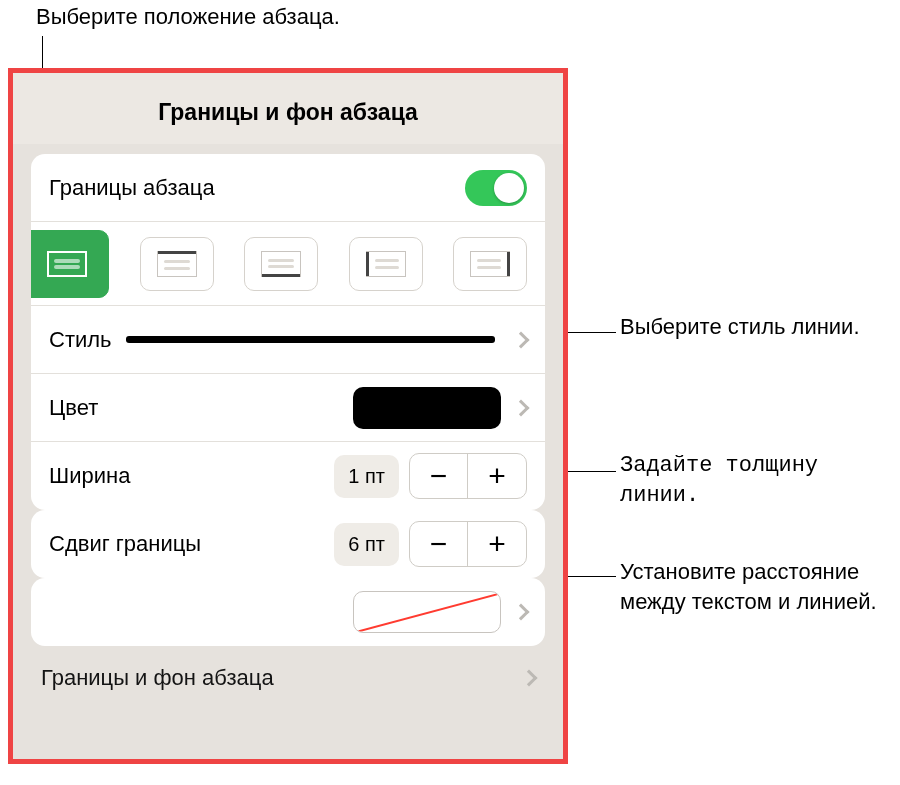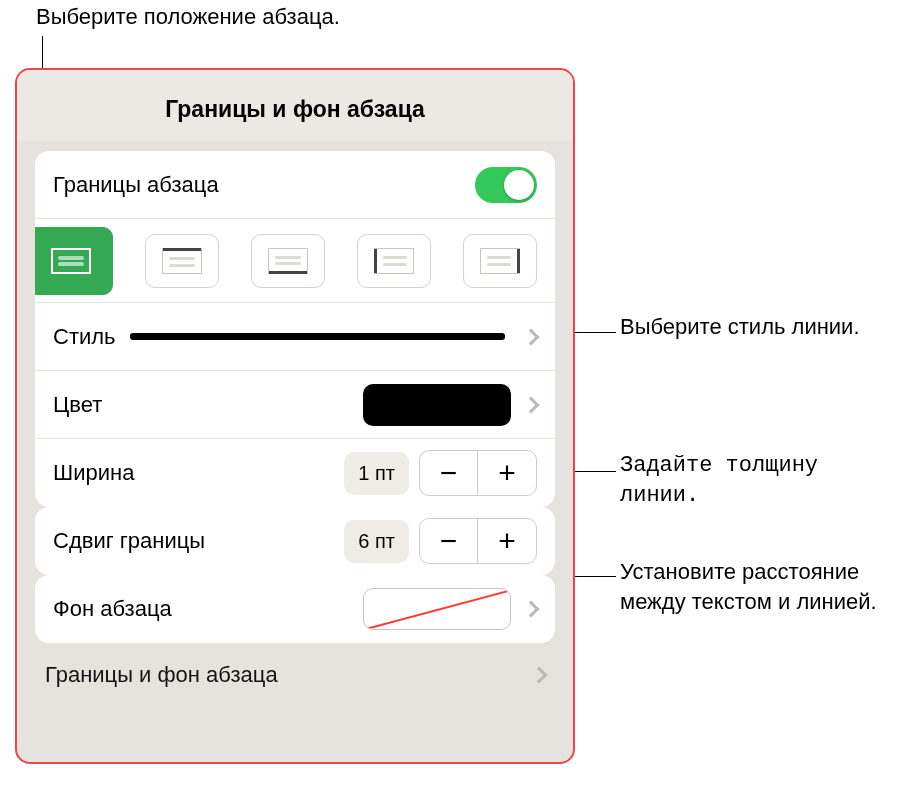--- a/index.html
+++ b/index.html
@@ -16,26 +16,26 @@
     font-size: 22px;
     line-height: 1.35;
     color: #000;
   }
   .callout-line {
     position: absolute;
     background: #000;
   }
   .panel {
     position: absolute;
-    left: 15px;
+    left: 8px;
     top: 68px;
     width: 560px;
     height: 696px;
-    border: 2px solid #ef4444;
-    border-radius: 15px;
+    border: 5px solid #ef4444;
+    border-radius: 0;
     background: #e6e2dd;
     overflow: hidden;
   }
   .panel-header {
     width: 100%;
     text-align: center;
     font-size: 23px;
     font-weight: 600;
     padding: 26px 0 18px 0;
     background: #ece8e3;
@@ -300,21 +300,20 @@
       <div class="value-pill">6 пт</div>
       <div class="stepper">
         <div class="step-btn">−</div>
         <div class="step-btn">+</div>
       </div>
     </div>
   </div>
 
   <div class="section">
     <div class="row">
-      <div class="row-label">Фон абзаца</div>
       <div class="row-spacer"></div>
       <div class="fill-swatch"></div>
       <div class="chevron"></div>
     </div>
   </div>
 
   <div class="footer-row">
     <div>Границы и фон абзаца</div>
     <div class="row-spacer"></div>
     <div class="chevron"></div>

